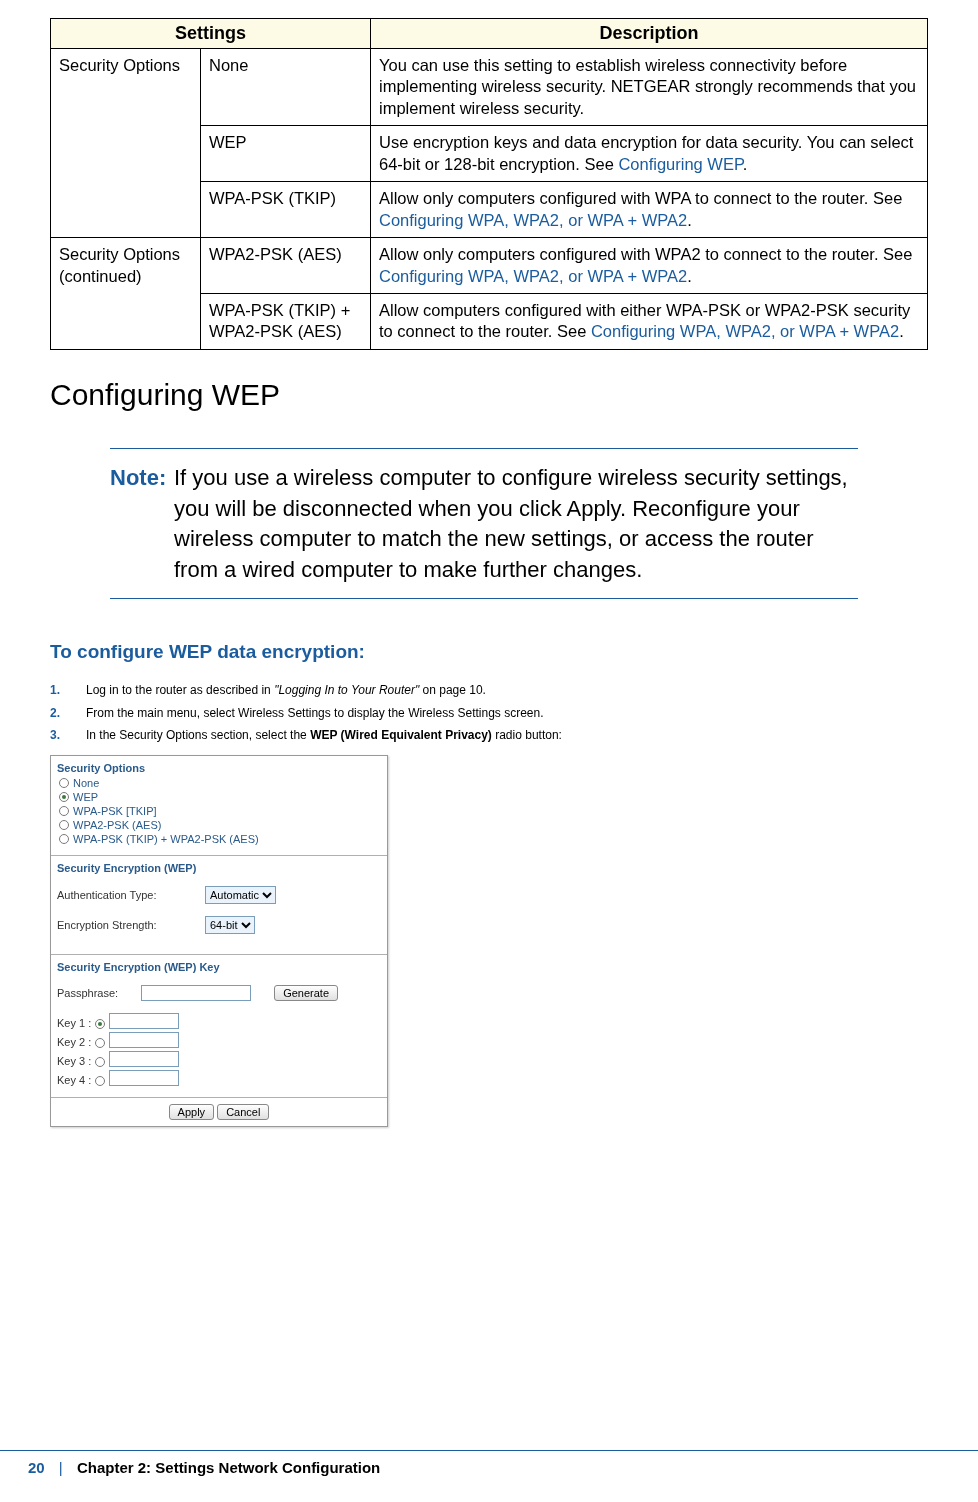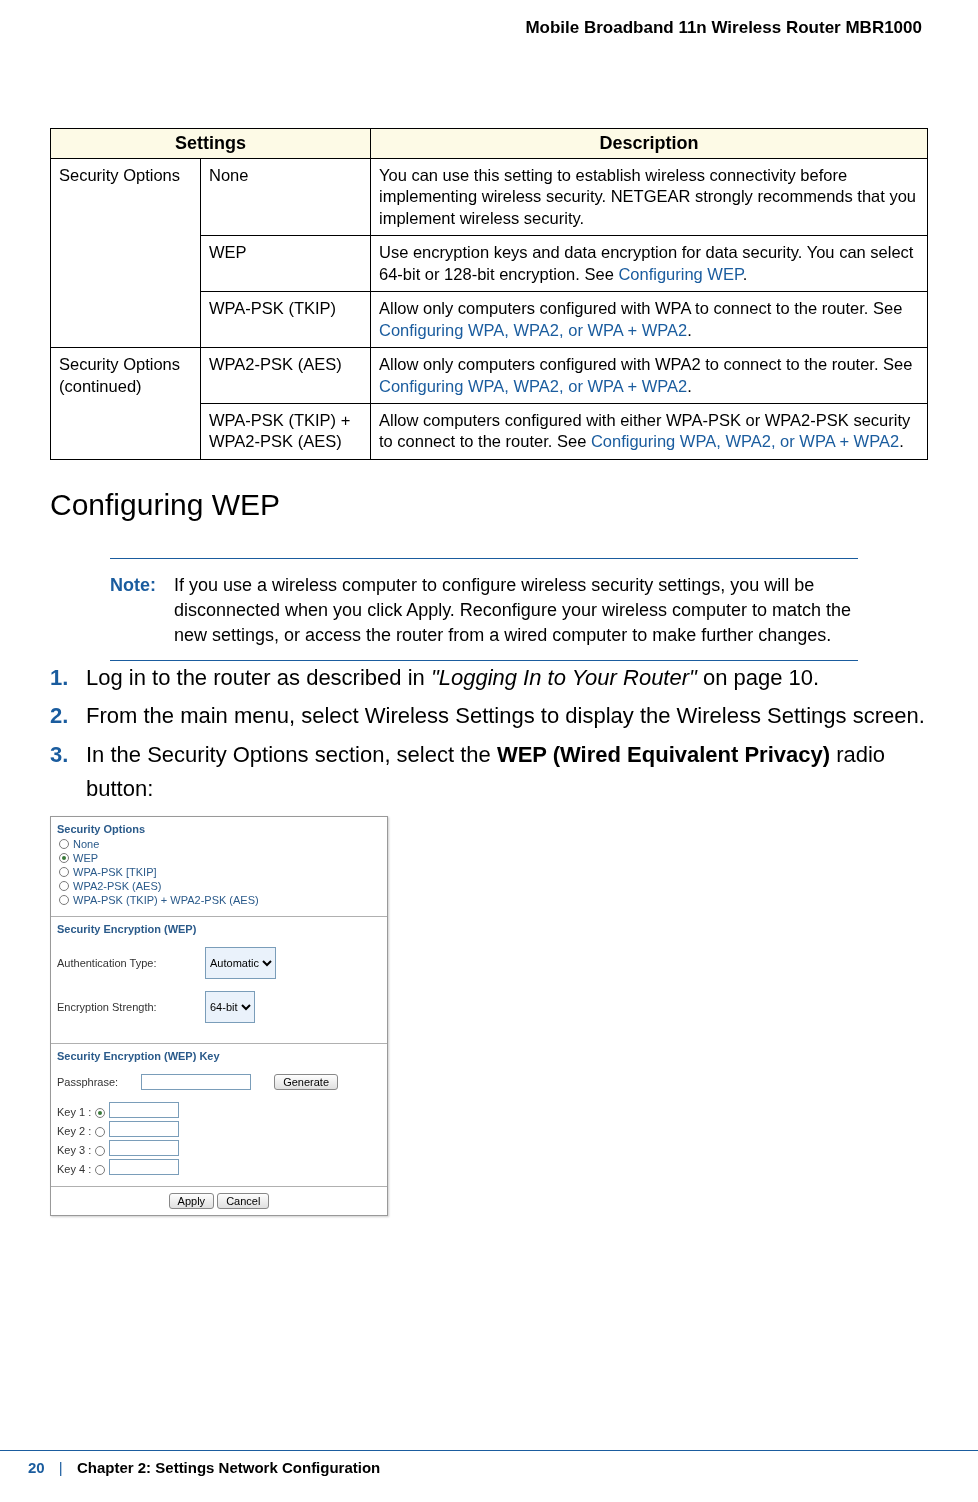--- a/index.html
+++ b/index.html
@@ -53,37 +53,37 @@
       font-weight: normal;
       font-size: 30px;
       margin-top: 28px;
       margin-bottom: 36px;
     }
     .note-box {
       border-top: 1.5px solid #1a5c9e;
       border-bottom: 1.5px solid #1a5c9e;
       padding: 14px 0 12px 0;
       margin: 0 70px 0 60px;
-      font-size: 18px;
+      font-size: 22px;
       line-height: 1.4;
     }
     .note-row { display: flex; }
     .note-lbl { width: 64px; flex-shrink: 0; color: #1a5c9e; font-weight: bold; }
     .note-txt { flex: 1; }
     h3.procedure {
       color: #1a5c9e;
       font-size: 19px;
       font-weight: bold;
       margin-top: 42px;
       margin-bottom: 18px;
     }
     ol.steps {
       list-style: none;
       counter-reset: step;
-      font-size: 22px;
+      font-size: 12px;
       line-height: 1.55;
     }
     ol.steps li {
       counter-increment: step;
       margin-bottom: 4px;
       padding-left: 36px;
       position: relative;
     }
     ol.steps li::before {
       content: counter(step) ".";
@@ -135,21 +135,21 @@
     .figure .form-row {
       display: flex;
       align-items: center;
       margin: 12px 0;
     }
     .figure .form-label { width: 148px; }
     .figure select {
       font-size: 11px;
       border: 1px solid #7a9db9;
       background: #eaf2fb;
-      height: 32px;
+      height: 18px;
     }
     .figure input[type="text"] {
       border: 1px solid #7a9db9;
       height: 16px;
       font-size: 11px;
       padding: 0 2px;
     }
     .figure .btn {
       font-size: 11px;
       border: 1px solid #888;
@@ -184,21 +184,20 @@
       font-size: 15px;
     }
     .footer .pn { color: #1a5c9e; font-weight: bold; }
     .footer .sep { color: #1a5c9e; margin: 0 10px; }
     .footer .chap { font-weight: bold; }
   </style>
 </head>
 <body>
 
 <div class="page">
-  <div class="header-title">Mobile Broadband 11n Wireless Router MBR1000</div>
 
   <table class="settings">
     <thead>
       <tr>
         <th colspan="2">Settings</th>
         <th>Description</th>
       </tr>
     </thead>
     <tbody>
       <tr>
@@ -228,20 +227,21 @@
 
   <h2 class="section">Configuring WEP</h2>
 
   <div class="note-box">
     <div class="note-row">
       <div class="note-lbl">Note:</div>
       <div class="note-txt">If you use a wireless computer to configure wireless security settings, you will be disconnected when you click Apply. Reconfigure your wireless computer to match the new settings, or access the router from a wired computer to make further changes.</div>
     </div>
   </div>
 
+  <h3 class="procedure">To configure WEP data encryption:</h3>
 
   <ol class="steps">
     <li><span>Log in to the router as described in </span><span class="italic">"Logging In to Your Router"</span><span> on page 10.</span></li>
     <li>From the main menu, select Wireless Settings to display the Wireless Settings screen.</li>
     <li><span>In the Security Options section, select the </span><span class="bold">WEP (Wired Equivalent Privacy)</span><span> radio button:</span></li>
   </ol>
 
   <div class="figure">
     <div class="panel">
       <div class="panel-title">Security Options</div>

